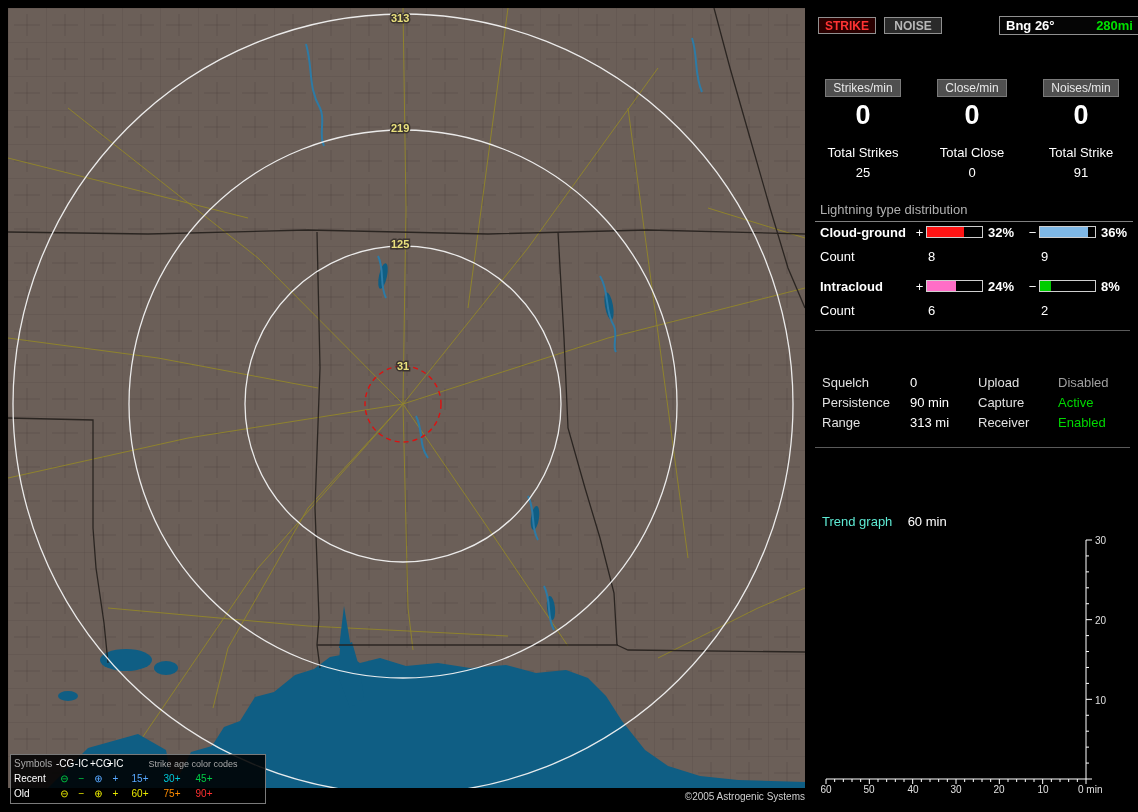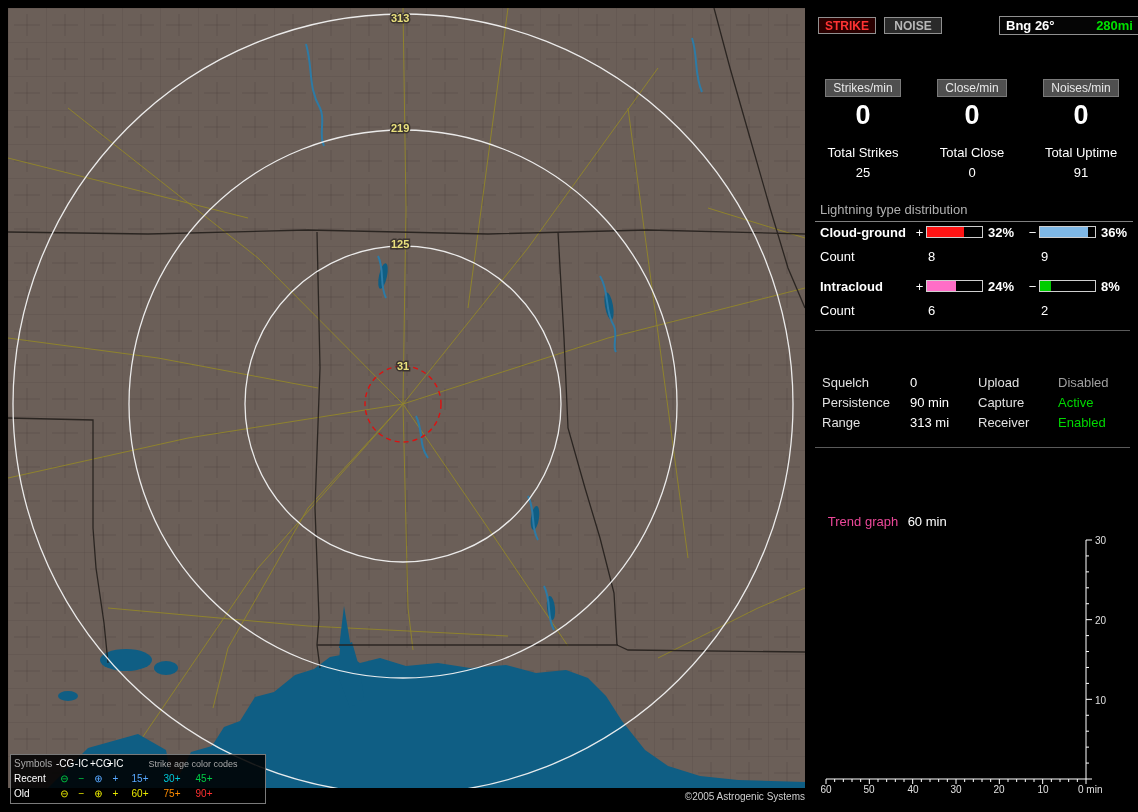--- a/index.html
+++ b/index.html
@@ -73,21 +73,21 @@
             font-size:13px;align-items:center;}
   #settings .lab{color:#e0e0e0;}
   .v-dim{color:#a0a0a0;} .v-grn{color:#00d800;}
 
   #stats{left:7px;top:453px;width:305px;display:grid;
          grid-template-columns:82px 92px 78px 53px;grid-auto-rows:23px;
          font-size:13px;align-items:center;}
   #stats .lab{color:#a8a8a8;}
 
   #trend-row{left:7px;top:506px;font-size:13px;}
-  #trend-row .lab{color:#ec4899;display:inline-block;width:82px;text-align:center;}
+  #trend-row .lab{color:#5eead4;display:inline-block;width:82px;}
 
   #trend-svg{left:3px;top:524px;}
   #trend-svg line{stroke:#fff;stroke-width:1;}
   #trend-svg text{fill:#e0e0e0;font-size:10px;font-family:"Liberation Sans",sans-serif;}
 </style>
 </head>
 <body>
 
 <div id="map-wrap" class="abs">
   <svg width="797" height="780" viewBox="0 0 797 780">
@@ -215,21 +215,21 @@
   </div>
   <div id="rc1" class="abs rate-col">
     <span class="lbl">Close/min</span>
     <span class="zero">0</span>
     <span class="tlabel">Total Close</span>
     <span class="tvalue">0</span>
   </div>
   <div id="rc2" class="abs rate-col">
     <span class="lbl">Noises/min</span>
     <span class="zero">0</span>
-    <span class="tlabel">Total Uptime</span>
+    <span class="tlabel">Total Strike</span>
     <span class="tvalue">91</span>
   </div>
 
   <div id="dist-title" class="abs">Lightning type distribution</div>
 
   <div id="dist-row0" class="abs dist-grid">
     <span class="dist-label">Cloud-ground</span>
     <span class="sign">+</span>
     <span class="bar">
         <span class="bar-fill" style="width: 68%; background: rgb(255, 20, 20);"></span>

